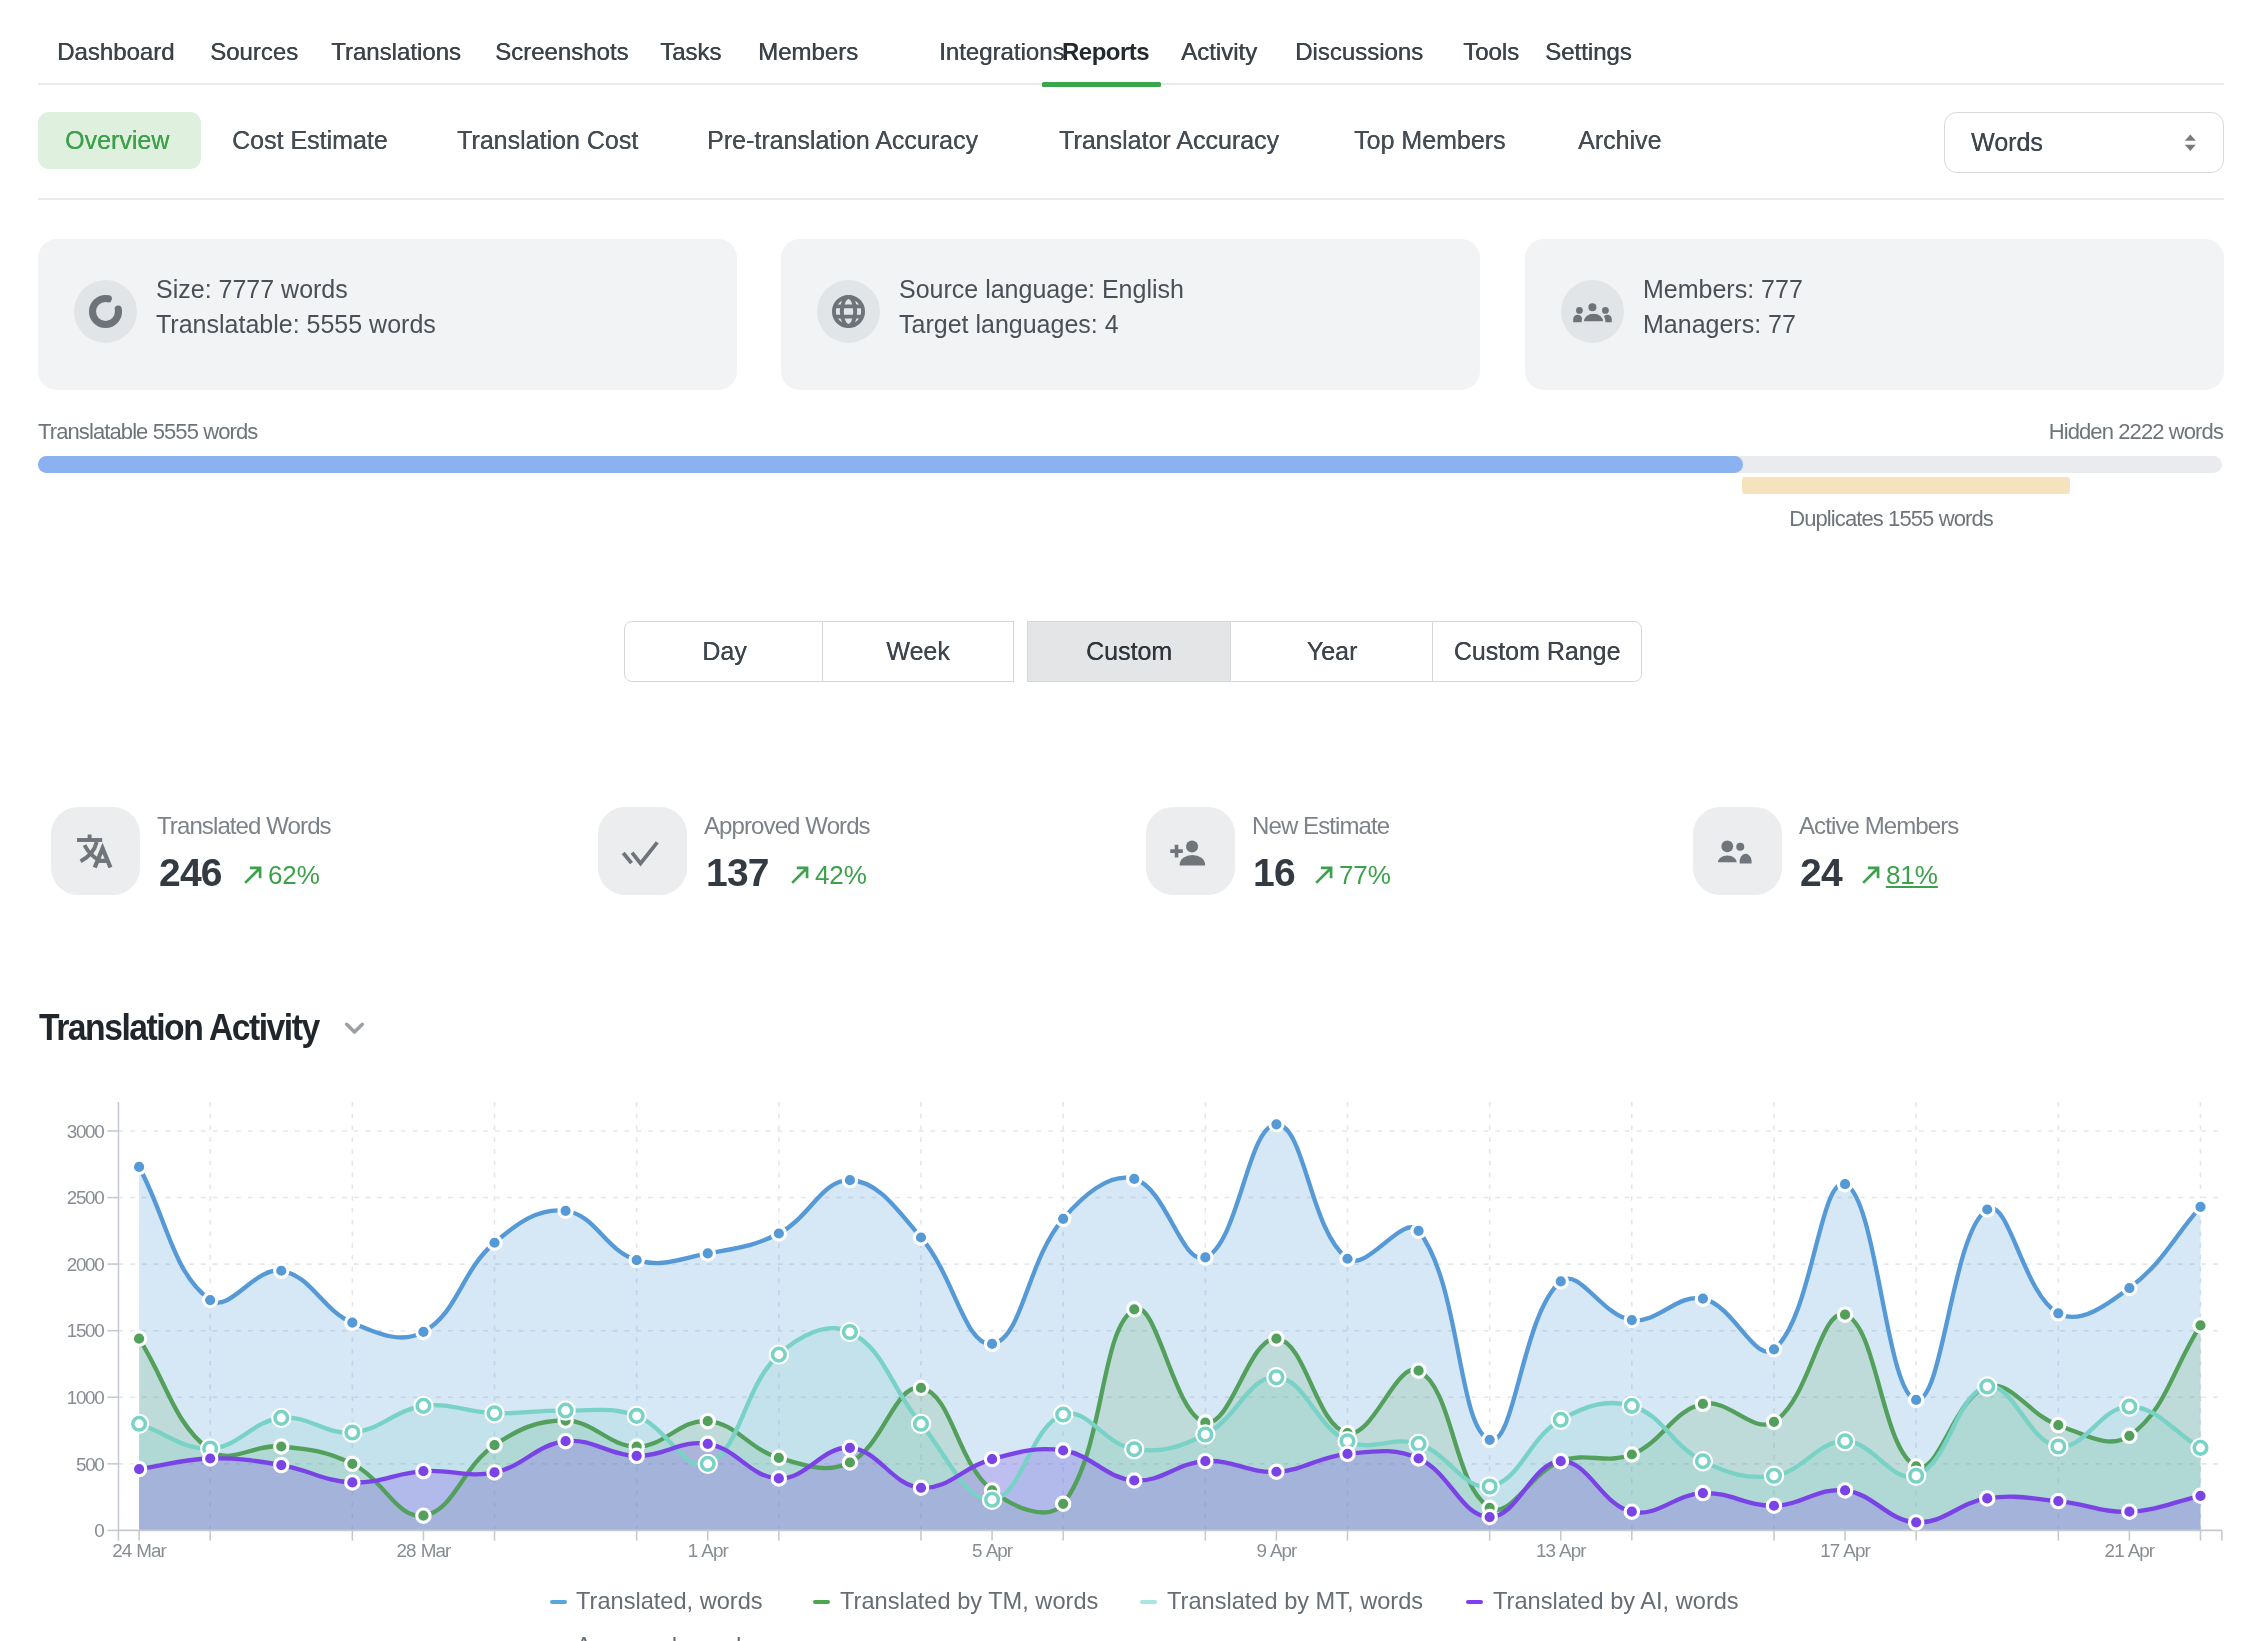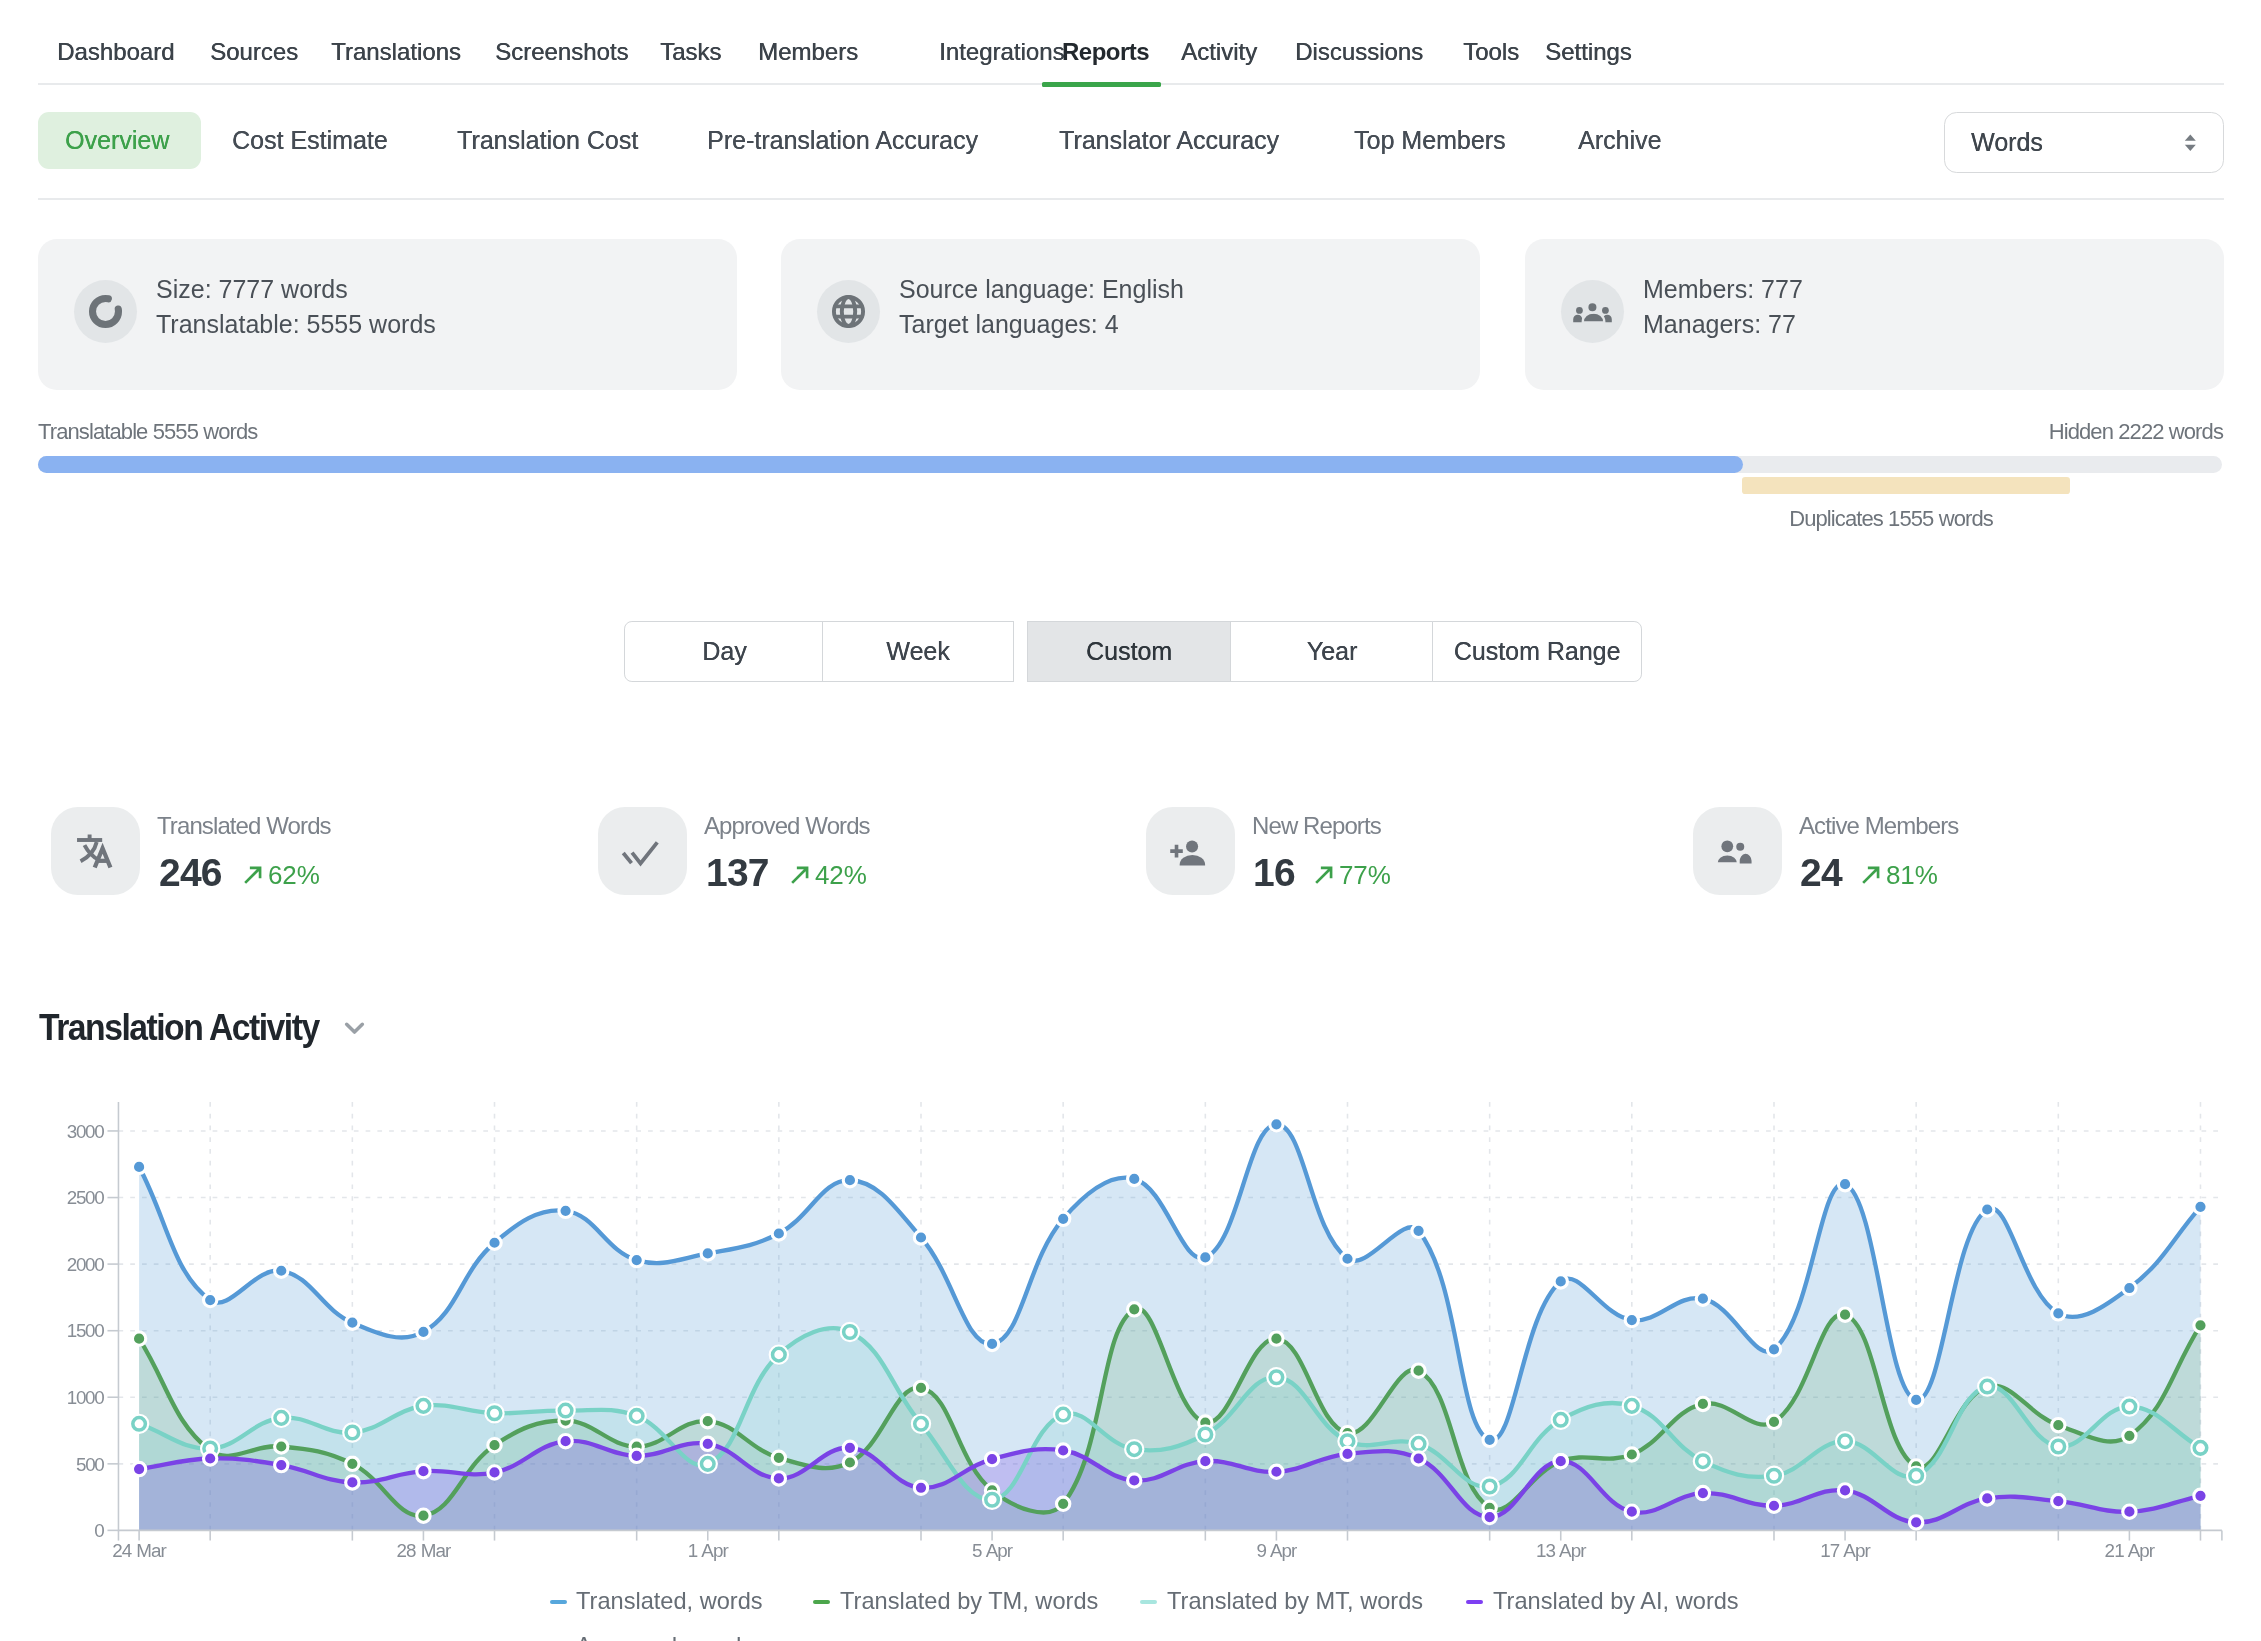--- a/index.html
+++ b/index.html
@@ -130,39 +130,39 @@
         <path d="M4 24 L22 6 M10 5 H23 V18"></path>
       </svg><span style="margin-left:3.9px;">42%</span></div>
 
   <div class="staticon" style="left:1146px;">
     <svg width="89" height="88" viewBox="0 0 113 112" fill="#70757c">
       <path d="M36.4 48.2 h4.6 v5.7 h5.7 v4.6 h-5.7 v5.7 h-4.6 v-5.7 h-5.7 v-4.6 h5.7 z"></path>
       <circle cx="58.5" cy="50.2" r="7.7"></circle>
       <path d="M42.7 74.6 v-1.2 a16.2 12.4 0 0 1 32.4 0 v1.2 z"></path>
     </svg>
   </div>
-  <div class="statlabel" style="left:1252px; top:814px;">New Reports</div>
+  <div class="statlabel" style="left:1252px; top:814px;">New Estimate</div>
   <div class="statval" style="left:1253px; top:853px;">16</div>
   <div class="statpct" style="left:1313px; top:862px;"><svg width="22" height="22" viewBox="0 0 28 28" fill="none" stroke="#3da14b" stroke-width="3.4" style="vertical-align:-2.4px;">
         <path d="M4 24 L22 6 M10 5 H23 V18"></path>
       </svg><span style="margin-left:3.9px;">77%</span></div>
 
   <div class="staticon" style="left:1693px;">
     <svg width="89" height="88" viewBox="0 0 113 112">
       <path fill="#70757c" d="M58.8 71.9 v-0.9 a7.8 11.3 0 0 1 7.8 -11.4 a7.8 8.9 0 0 1 7.8 8.9 v3.4 z"></path>
       <circle cx="60" cy="50.5" r="6.4" fill="#70757c" stroke="#ebedee" stroke-width="2.6"></circle>
       <path fill="#70757c" stroke="#ebedee" stroke-width="3.4" d="M29.5 71.9 v-0.5 a14 11.3 0 0 1 28 0 v0.5 z"></path>
       <circle cx="43.5" cy="50" r="7.5" fill="#70757c"></circle>
     </svg>
   </div>
   <div class="statlabel" style="left:1799px; top:814px;">Active Members</div>
   <div class="statval" style="left:1800px; top:853px;">24</div>
   <div class="statpct" style="left:1860px; top:862px;"><svg width="22" height="22" viewBox="0 0 28 28" fill="none" stroke="#3da14b" stroke-width="3.4" style="vertical-align:-2.4px;">
         <path d="M4 24 L22 6 M10 5 H23 V18"></path>
-      </svg><span style="margin-left:3.9px;">81%</span></div>
+      </svg><span style="margin-left:3.9px;text-decoration:underline;">81%</span></div>
 
   <div class="abs" style="left:39px; top:1010px; font-size:36px; line-height:36px; font-weight:700; color:#20262c; letter-spacing:-1.6px; transform:scaleX(0.936); transform-origin:0 50%;">Translation Activity</div>
   <svg class="abs" style="left:341px; top:1018px;" width="27" height="20.4" viewBox="0 0 34 26" fill="none" stroke="#9aa0a6" stroke-width="4.5" stroke-linecap="round" stroke-linejoin="round">
       <path d="M7 8 L17 18 L27 8"></path>
     </svg>
 
   <svg width="2247" height="539" viewBox="0 1404 2862 687" style="position:absolute;left:0;top:1102px;">
 <line x1="150" y1="1865.2" x2="2831" y2="1865.2" stroke="#e3e6ea" stroke-width="2" stroke-dasharray="6 9"></line>
 <line x1="150" y1="1780.3" x2="2831" y2="1780.3" stroke="#e3e6ea" stroke-width="2" stroke-dasharray="6 9"></line>
 <line x1="150" y1="1695.5" x2="2831" y2="1695.5" stroke="#e3e6ea" stroke-width="2" stroke-dasharray="6 9"></line>

